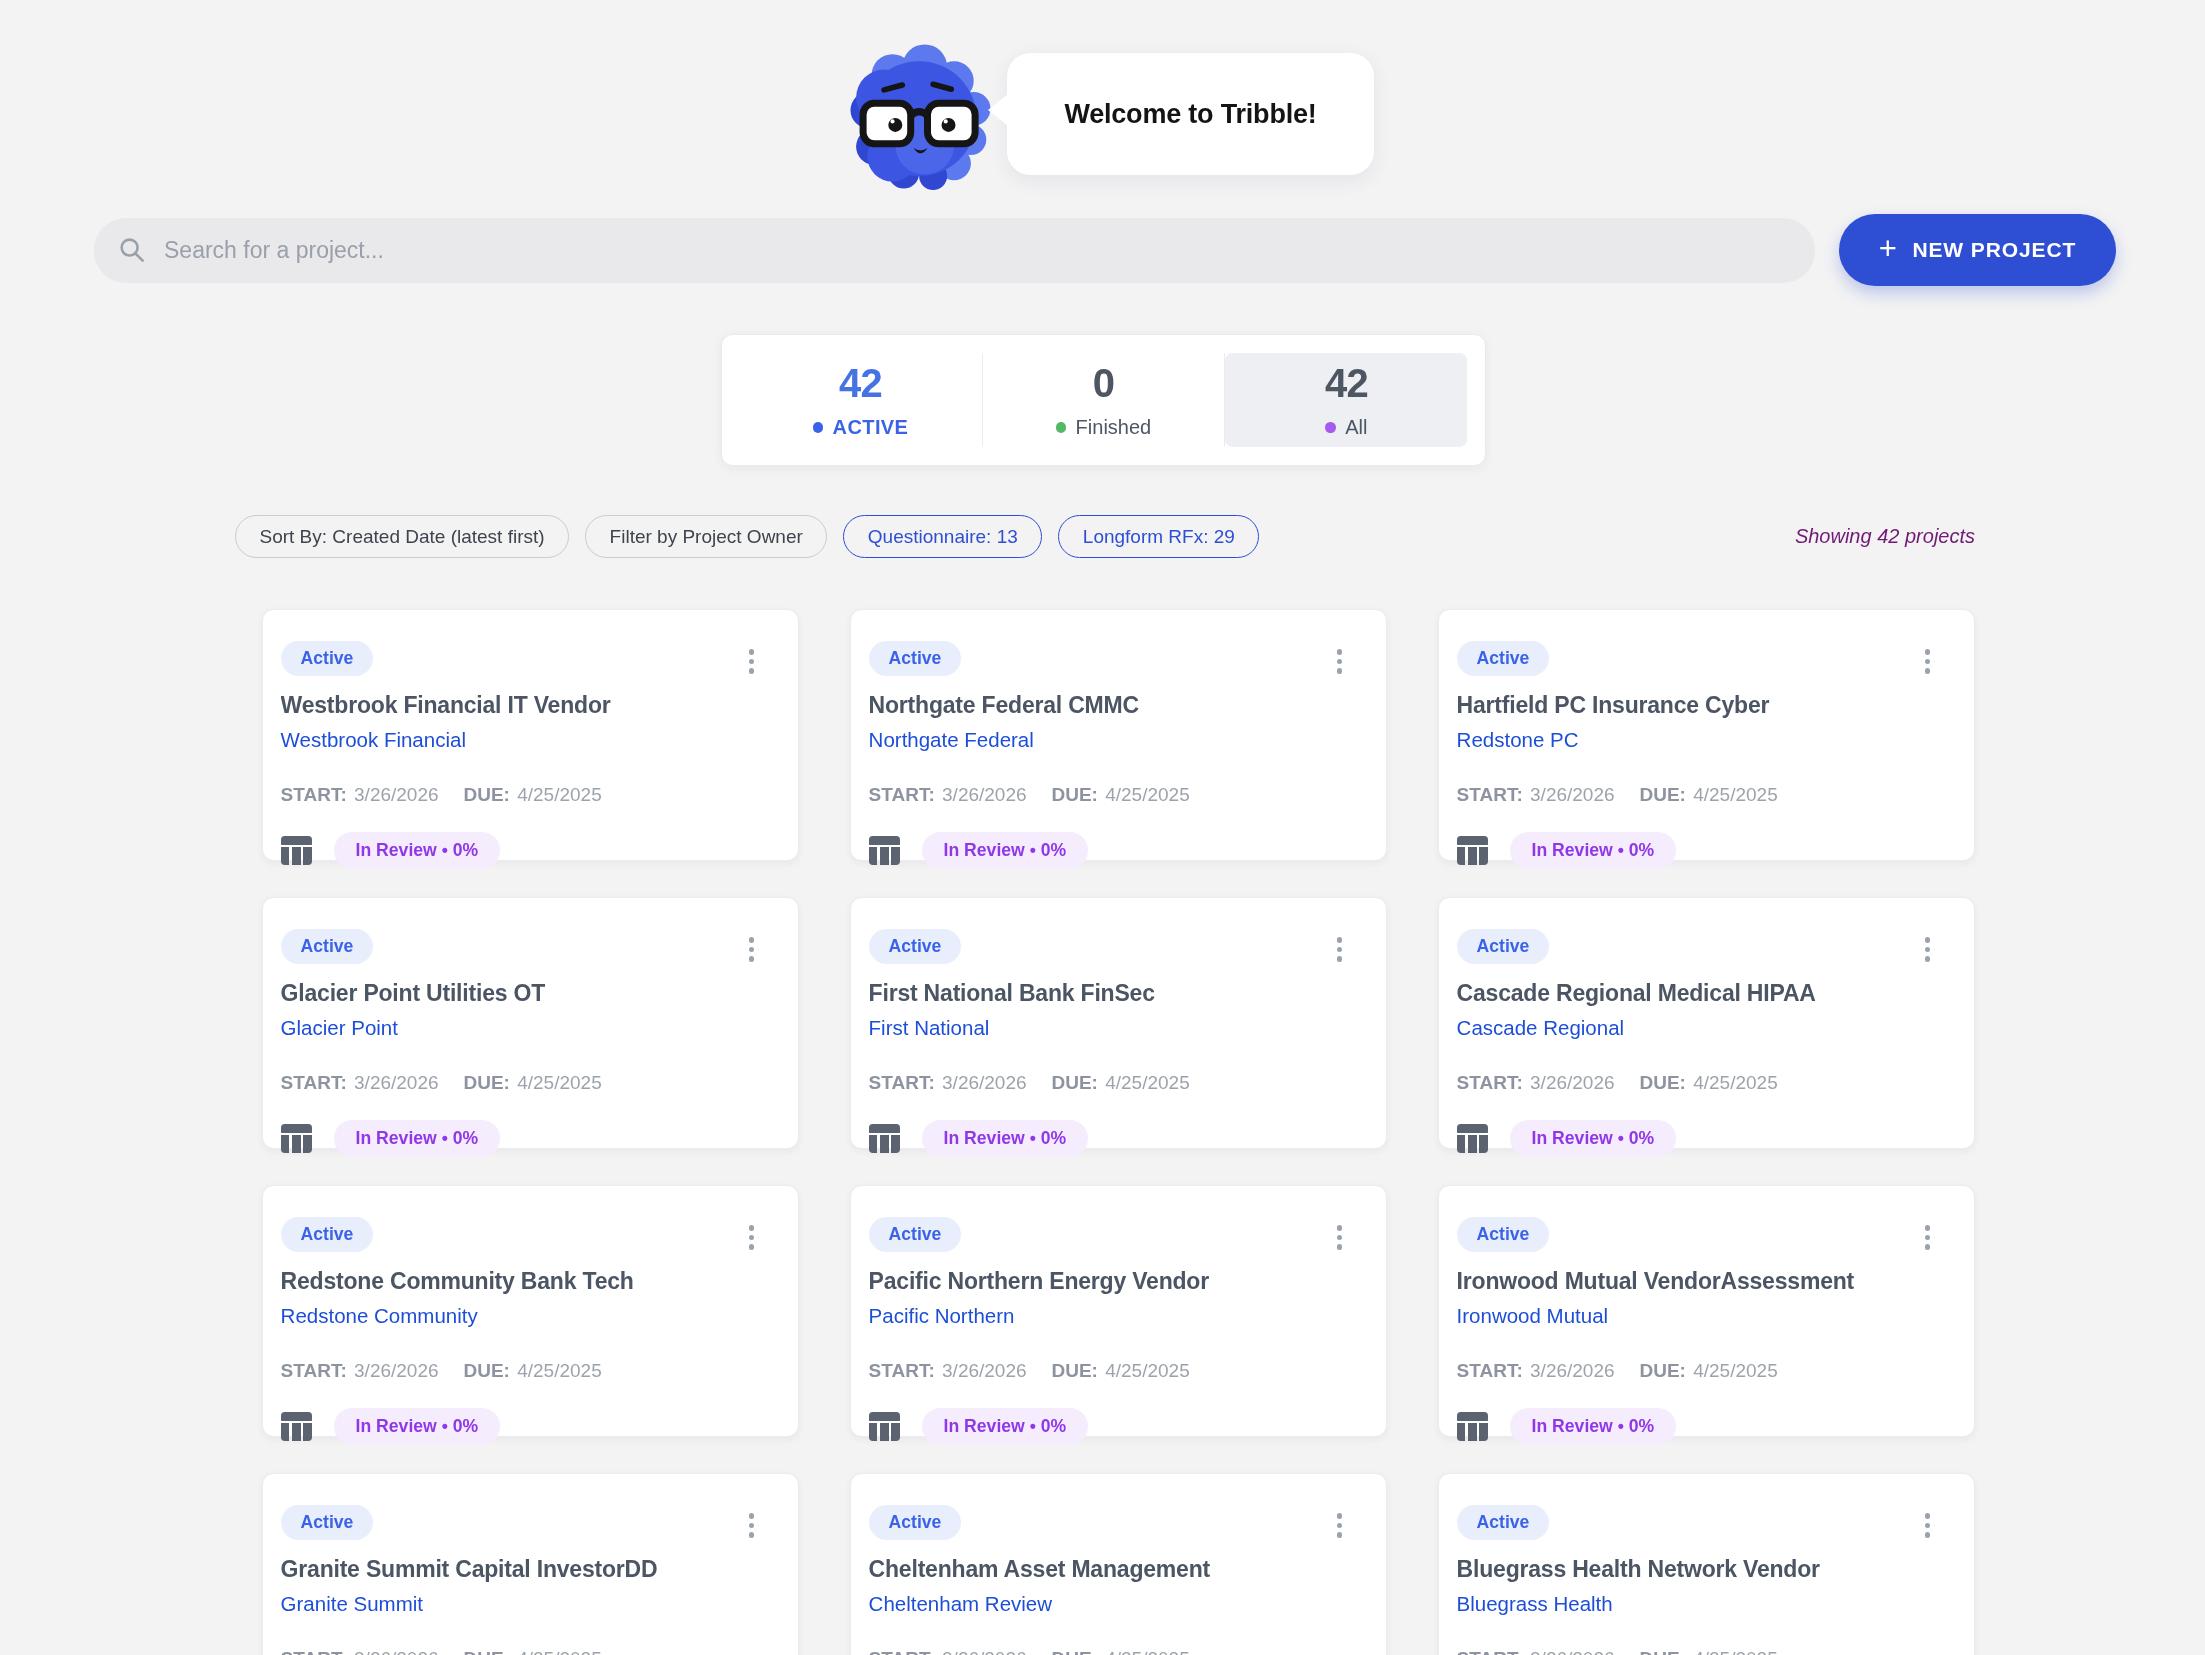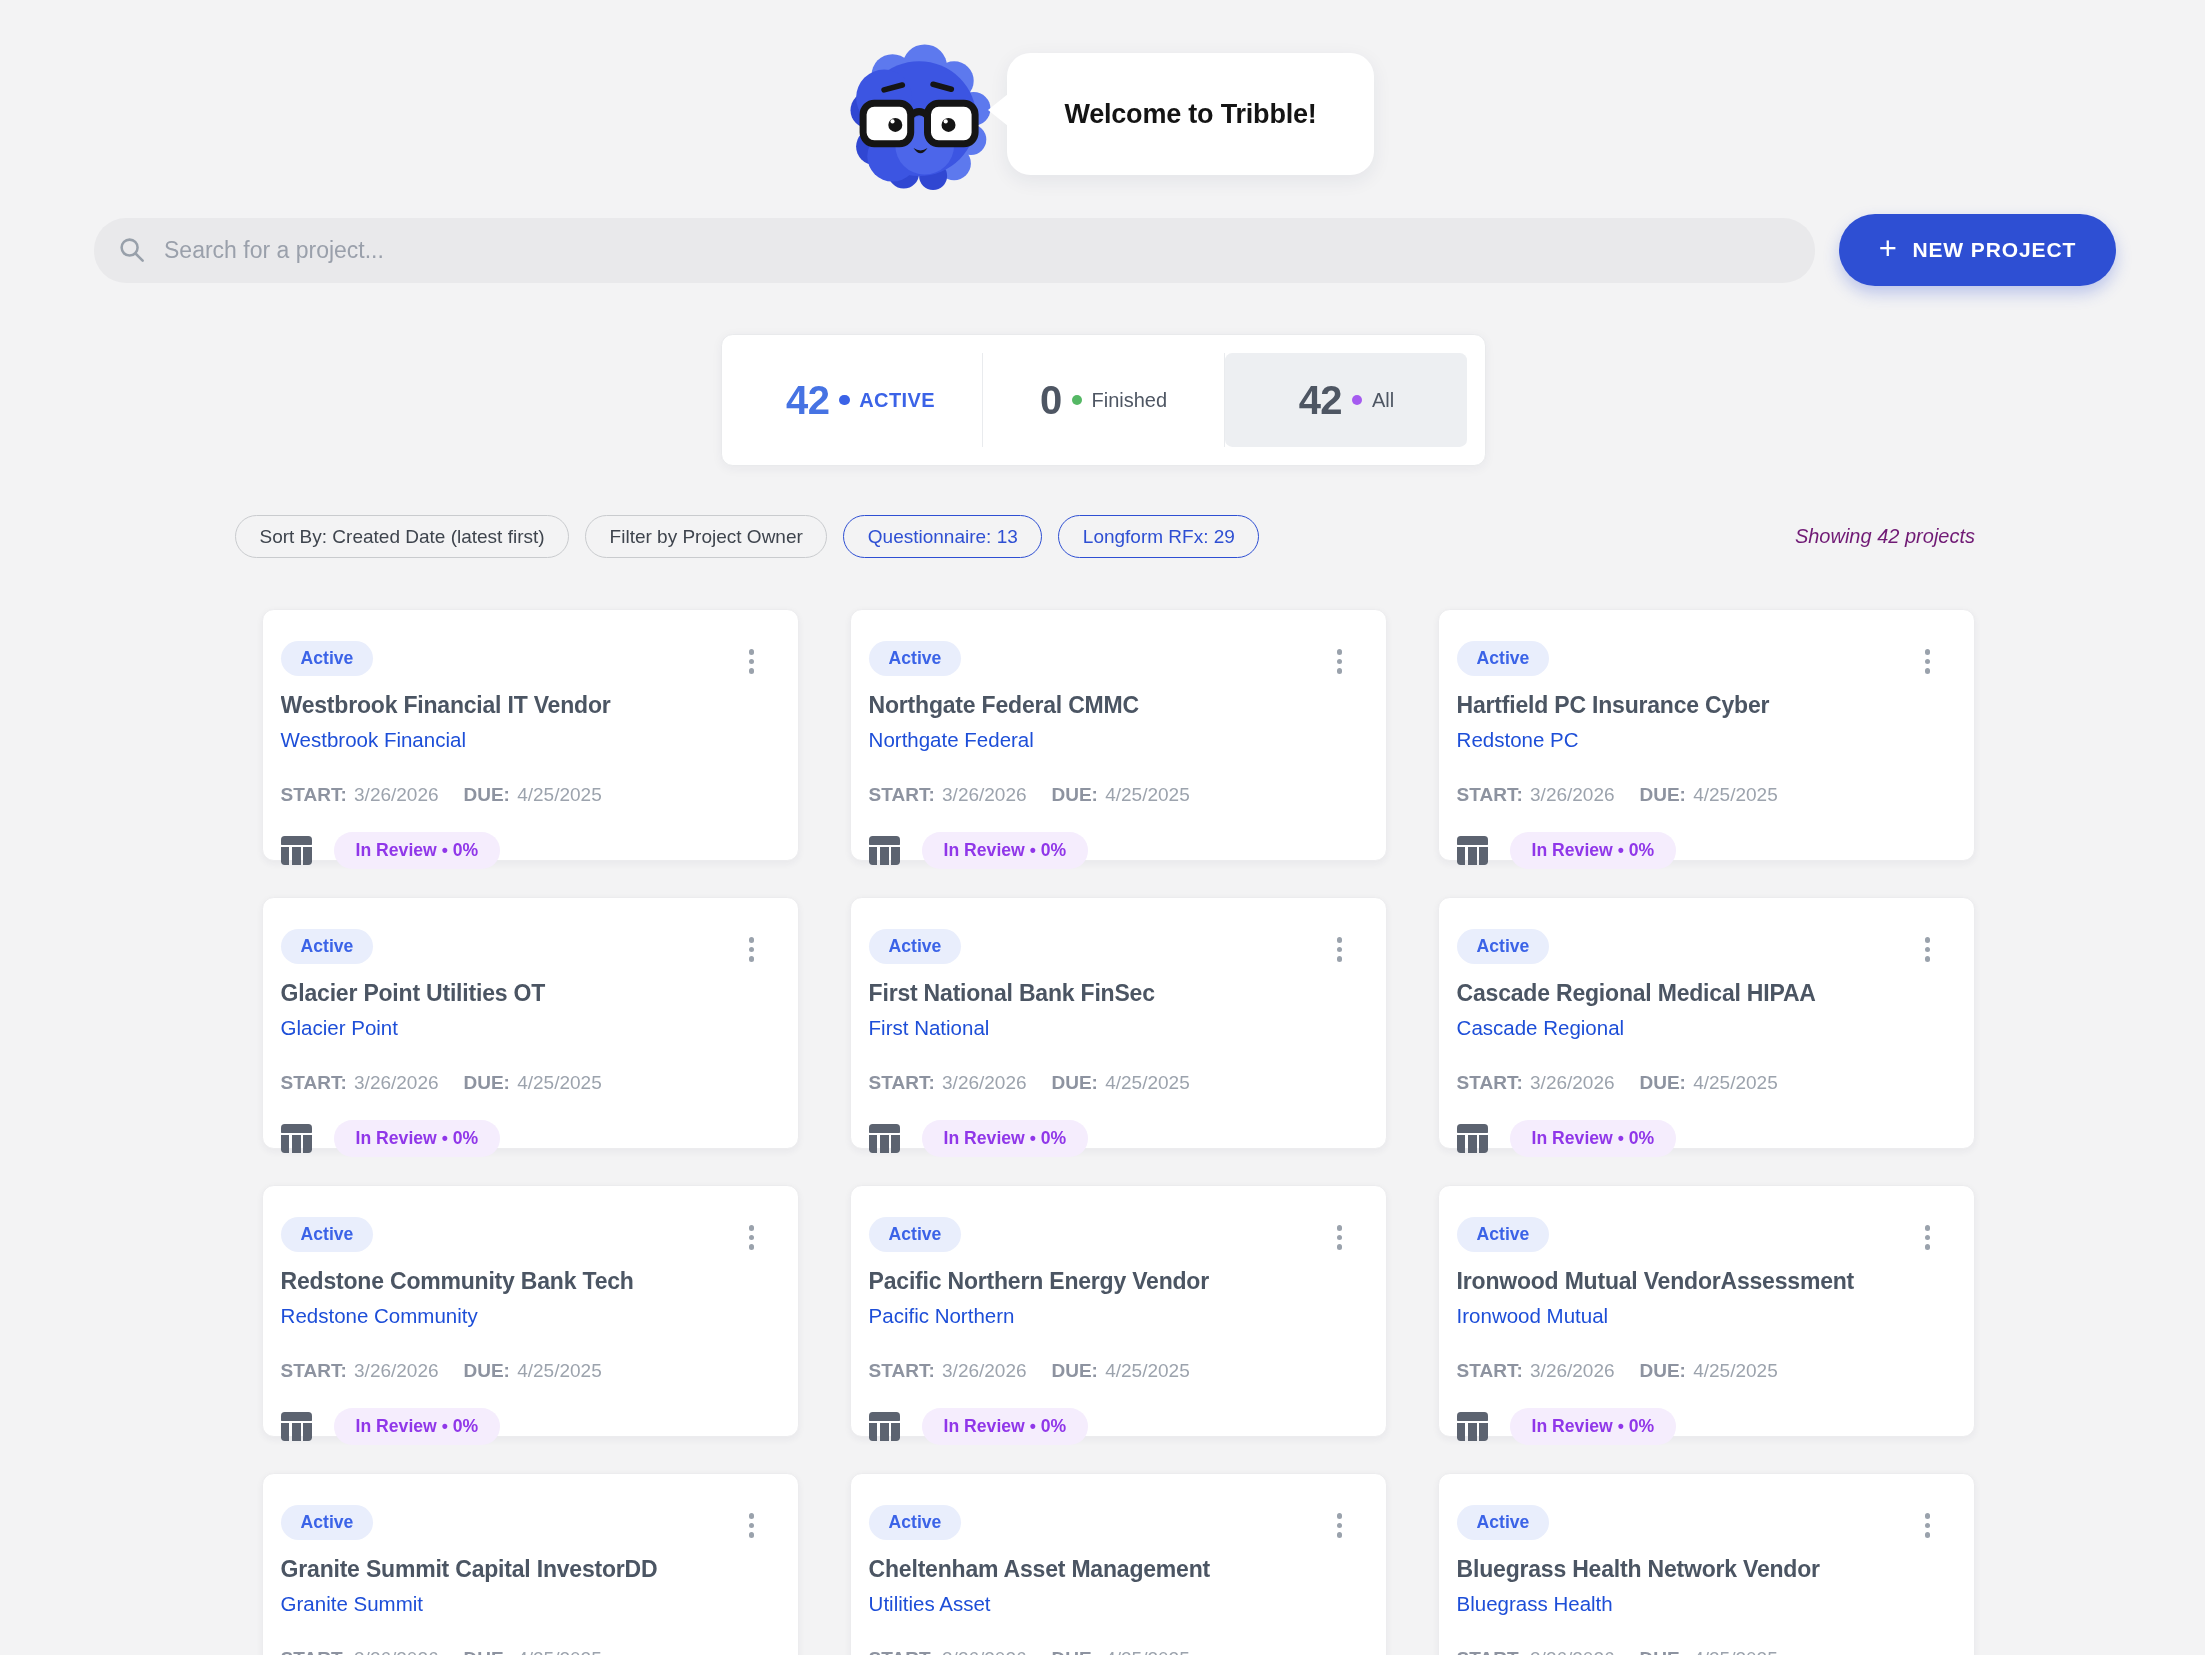--- a/index.html
+++ b/index.html
@@ -59,21 +59,21 @@
   .plus-icon{font-size:31px;font-weight:400;line-height:1;margin-top:-2.9px;}
 
   
   .stats-card{
     position:absolute;left:721px;top:334px;width:765px;height:132px;
     background:var(--card-bg);border:0.7px solid #e9eaec;border-radius:11.7px;
     box-shadow:0 2.9px 10.3px rgba(30,40,80,.05);
     display:flex;align-items:stretch;padding:17.6px;
   }
   .stat-seg{
-    flex:1;display:flex;align-items:center;justify-content:center;gap:10.3px;
+    flex:1;display:flex;flex-direction:column;align-items:center;justify-content:center;gap:10.3px;
   }
   .stat-seg.mid{border-left:1.5px solid #e9ebee;border-right:1.5px solid #e9ebee;}
   .stat-seg.highlight{background:#edeff2;border-radius:7.3px;}
   .stat-value{font-size:40px;font-weight:700;color:#4e5663;letter-spacing:-0.7px;}
   .stat-seg.active .stat-value{color:var(--stat-blue);}
   .stat-label{display:flex;align-items:center;gap:9.5px;font-size:20px;color:#4e5663;}
   .stat-seg.active .stat-label{color:var(--badge-blue-text);font-weight:700;letter-spacing:0.4px;}
   .dot{width:10.3px;height:10.3px;border-radius:50%;}
   .dot-active{background:var(--badge-blue-text);}
   .dot-finished{background:var(--finished-green);}
@@ -510,21 +510,21 @@
   </div>
 
   <div class="card">
     <span class="status-badge">Active</span>
     <button class="kebab" aria-label="card menu">
       <i></i>
       <i></i>
       <i></i>
     </button>
     <div class="card-title">Cheltenham Asset Management</div>
-    <div class="card-owner">Utilities Asset</div>
+    <div class="card-owner">Cheltenham Review</div>
     <div class="card-dates">
       <span class="date-label">START:</span>
       <span>3/26/2026</span>
       <span class="date-gap"></span>
       <span class="date-label">DUE:</span>
       <span>4/25/2025</span>
     </div>
     
   </div>
 

